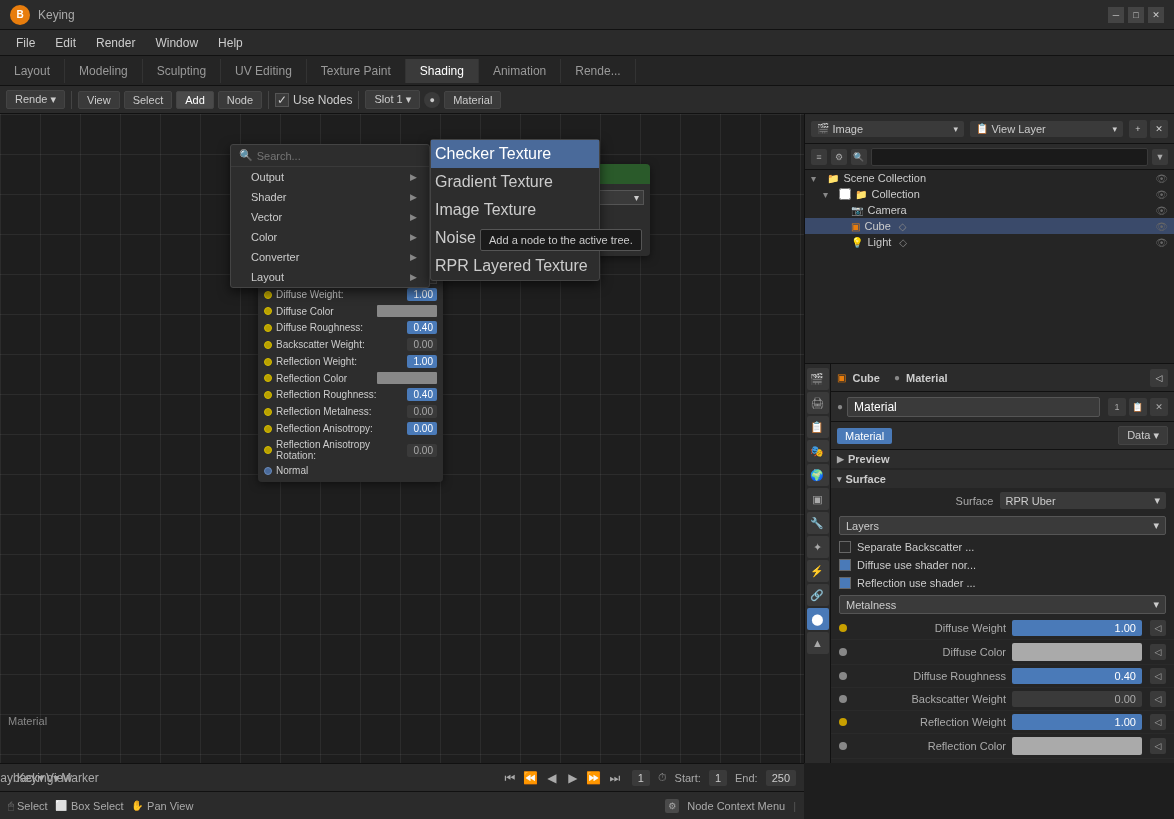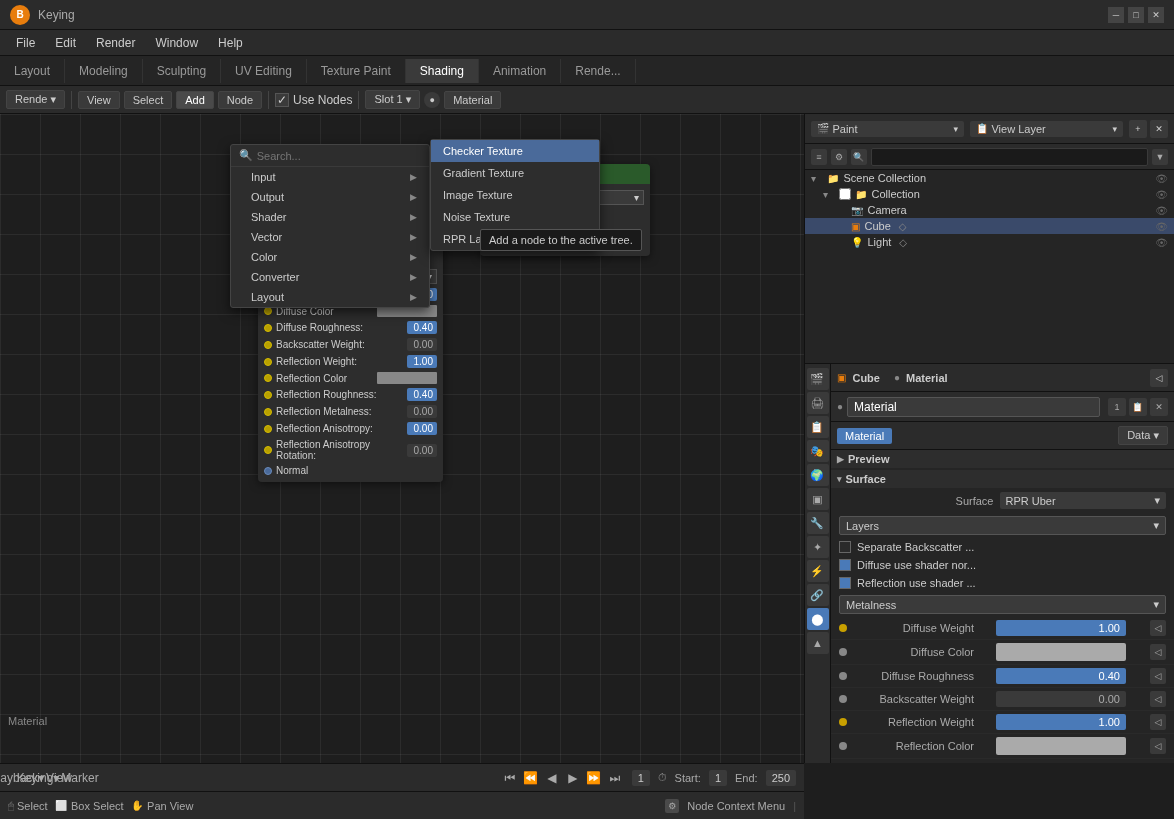--- a/index.html
+++ b/index.html
@@ -278,22 +278,22 @@
       left: 430px;
       top: 155px;
       background: #2d2d2d;
       border: 1px solid #444;
       border-radius: 3px;
       width: 170px;
       z-index: 101;
       box-shadow: 0 4px 12px rgba(0,0,0,0.6);
     }
     .submenu-item {
-      padding: 5px 12px;
-      font-size: 11px;
+      padding: 5px 4px;
+      font-size: 16px;
       color: #ccc;
       cursor: pointer;
     }
     .submenu-item.active { background: #4a6a9a; color: #fff; }
 
     
     #tooltip {
       position: absolute;
       left: 482px;
       top: 200px;
@@ -459,21 +459,21 @@
       cursor: pointer;
       font-size: 11px;
       font-weight: bold;
       gap: 4px;
     }
     .prop-row {
       display: flex;
       align-items: center;
       padding: 3px 8px;
       font-size: 11px;
-      gap: 22px;
+      gap: 6px;
       border-bottom: 1px solid #2a2a2a;
     }
     .prop-label { color: #aaa; flex: 1; text-align: right; }
     .prop-value {
       width: 130px;
       padding: 2px 4px;
       background: #3a3a3a;
       border-radius: 2px;
       font-size: 11px;
       color: #ccc;
@@ -765,21 +765,20 @@
 
     <svg class="connection-svg" width="800" height="700" style="position:absolute;top:0;left:0;pointer-events:none;z-index:5;">
       <path d="M 443 65 C 462 65, 462 65, 480 65" stroke="#4a9a4a" stroke-width="2" fill="none"></path>
     </svg>
 
     <div id="add-menu" style="position:absolute;left:230px;top:30px;">
       <div id="add-menu-search">
         <span class="search-icon-sm">🔍</span>
         <input type="text" style="background: transparent; border: none; color: rgb(204, 204, 204); font-size: 11px; outline: none; flex: 1 1 0%;" placeholder="Search...">
       </div>
-      <div class="add-menu-item has-sub">Input</div>
       <div class="add-menu-item has-sub">Output</div>
       <div class="add-menu-item has-sub">Shader</div>
       <div class="add-menu-item has-sub">Vector</div>
       <div class="add-menu-item has-sub">Color</div>
       <div class="add-menu-item has-sub">Converter</div>
       <div class="add-menu-item has-sub">Layout</div>
     </div>
 
     <div id="texture-submenu" style="position:absolute;left:430px;top:25px;">
       <div class="submenu-item active">Checker Texture</div>
@@ -794,21 +793,21 @@
     </div>
 
     <div id="ne-label" style="position:absolute;bottom:36px;left:8px;color:#888;font-size:11px;">Material</div>
   </div>
 
   <div id="right-panel" style="width:370px;display:flex;flex-direction:column;background:#252525;border-left:1px solid #111;height:calc(819px - 30px - 26px - 30px - 28px - 56px);">
 
     <div id="scene-layer-row" style="height:30px;background:#2b2b2b;display:flex;align-items:center;padding:0 6px;gap:6px;border-bottom:1px solid #111;">
       <div style="display:flex;align-items:center;gap:3px;background:#3a3a3a;padding:2px 6px;border-radius:2px;flex:1;cursor:pointer;">
         <span style="font-size:10px;color:#888;">🎬</span>
-        <span style="font-size:11px;">Paint</span>
+        <span style="font-size:11px;">Image</span>
         <span style="margin-left:auto;font-size:9px;">▾</span>
       </div>
       <div style="display:flex;align-items:center;gap:3px;background:#3a3a3a;padding:2px 6px;border-radius:2px;flex:1;cursor:pointer;">
         <span style="font-size:10px;color:#888;">📋</span>
         <span style="font-size:11px;">View Layer</span>
         <span style="margin-left:auto;font-size:9px;">▾</span>
       </div>
       <div style="display:flex;gap:3px;">
         <div style="width:18px;height:18px;background:#3a3a3a;border-radius:2px;display:flex;align-items:center;justify-content:center;font-size:9px;cursor:pointer;">+</div>
         <div style="width:18px;height:18px;background:#3a3a3a;border-radius:2px;display:flex;align-items:center;justify-content:center;font-size:9px;cursor:pointer;">✕</div>

